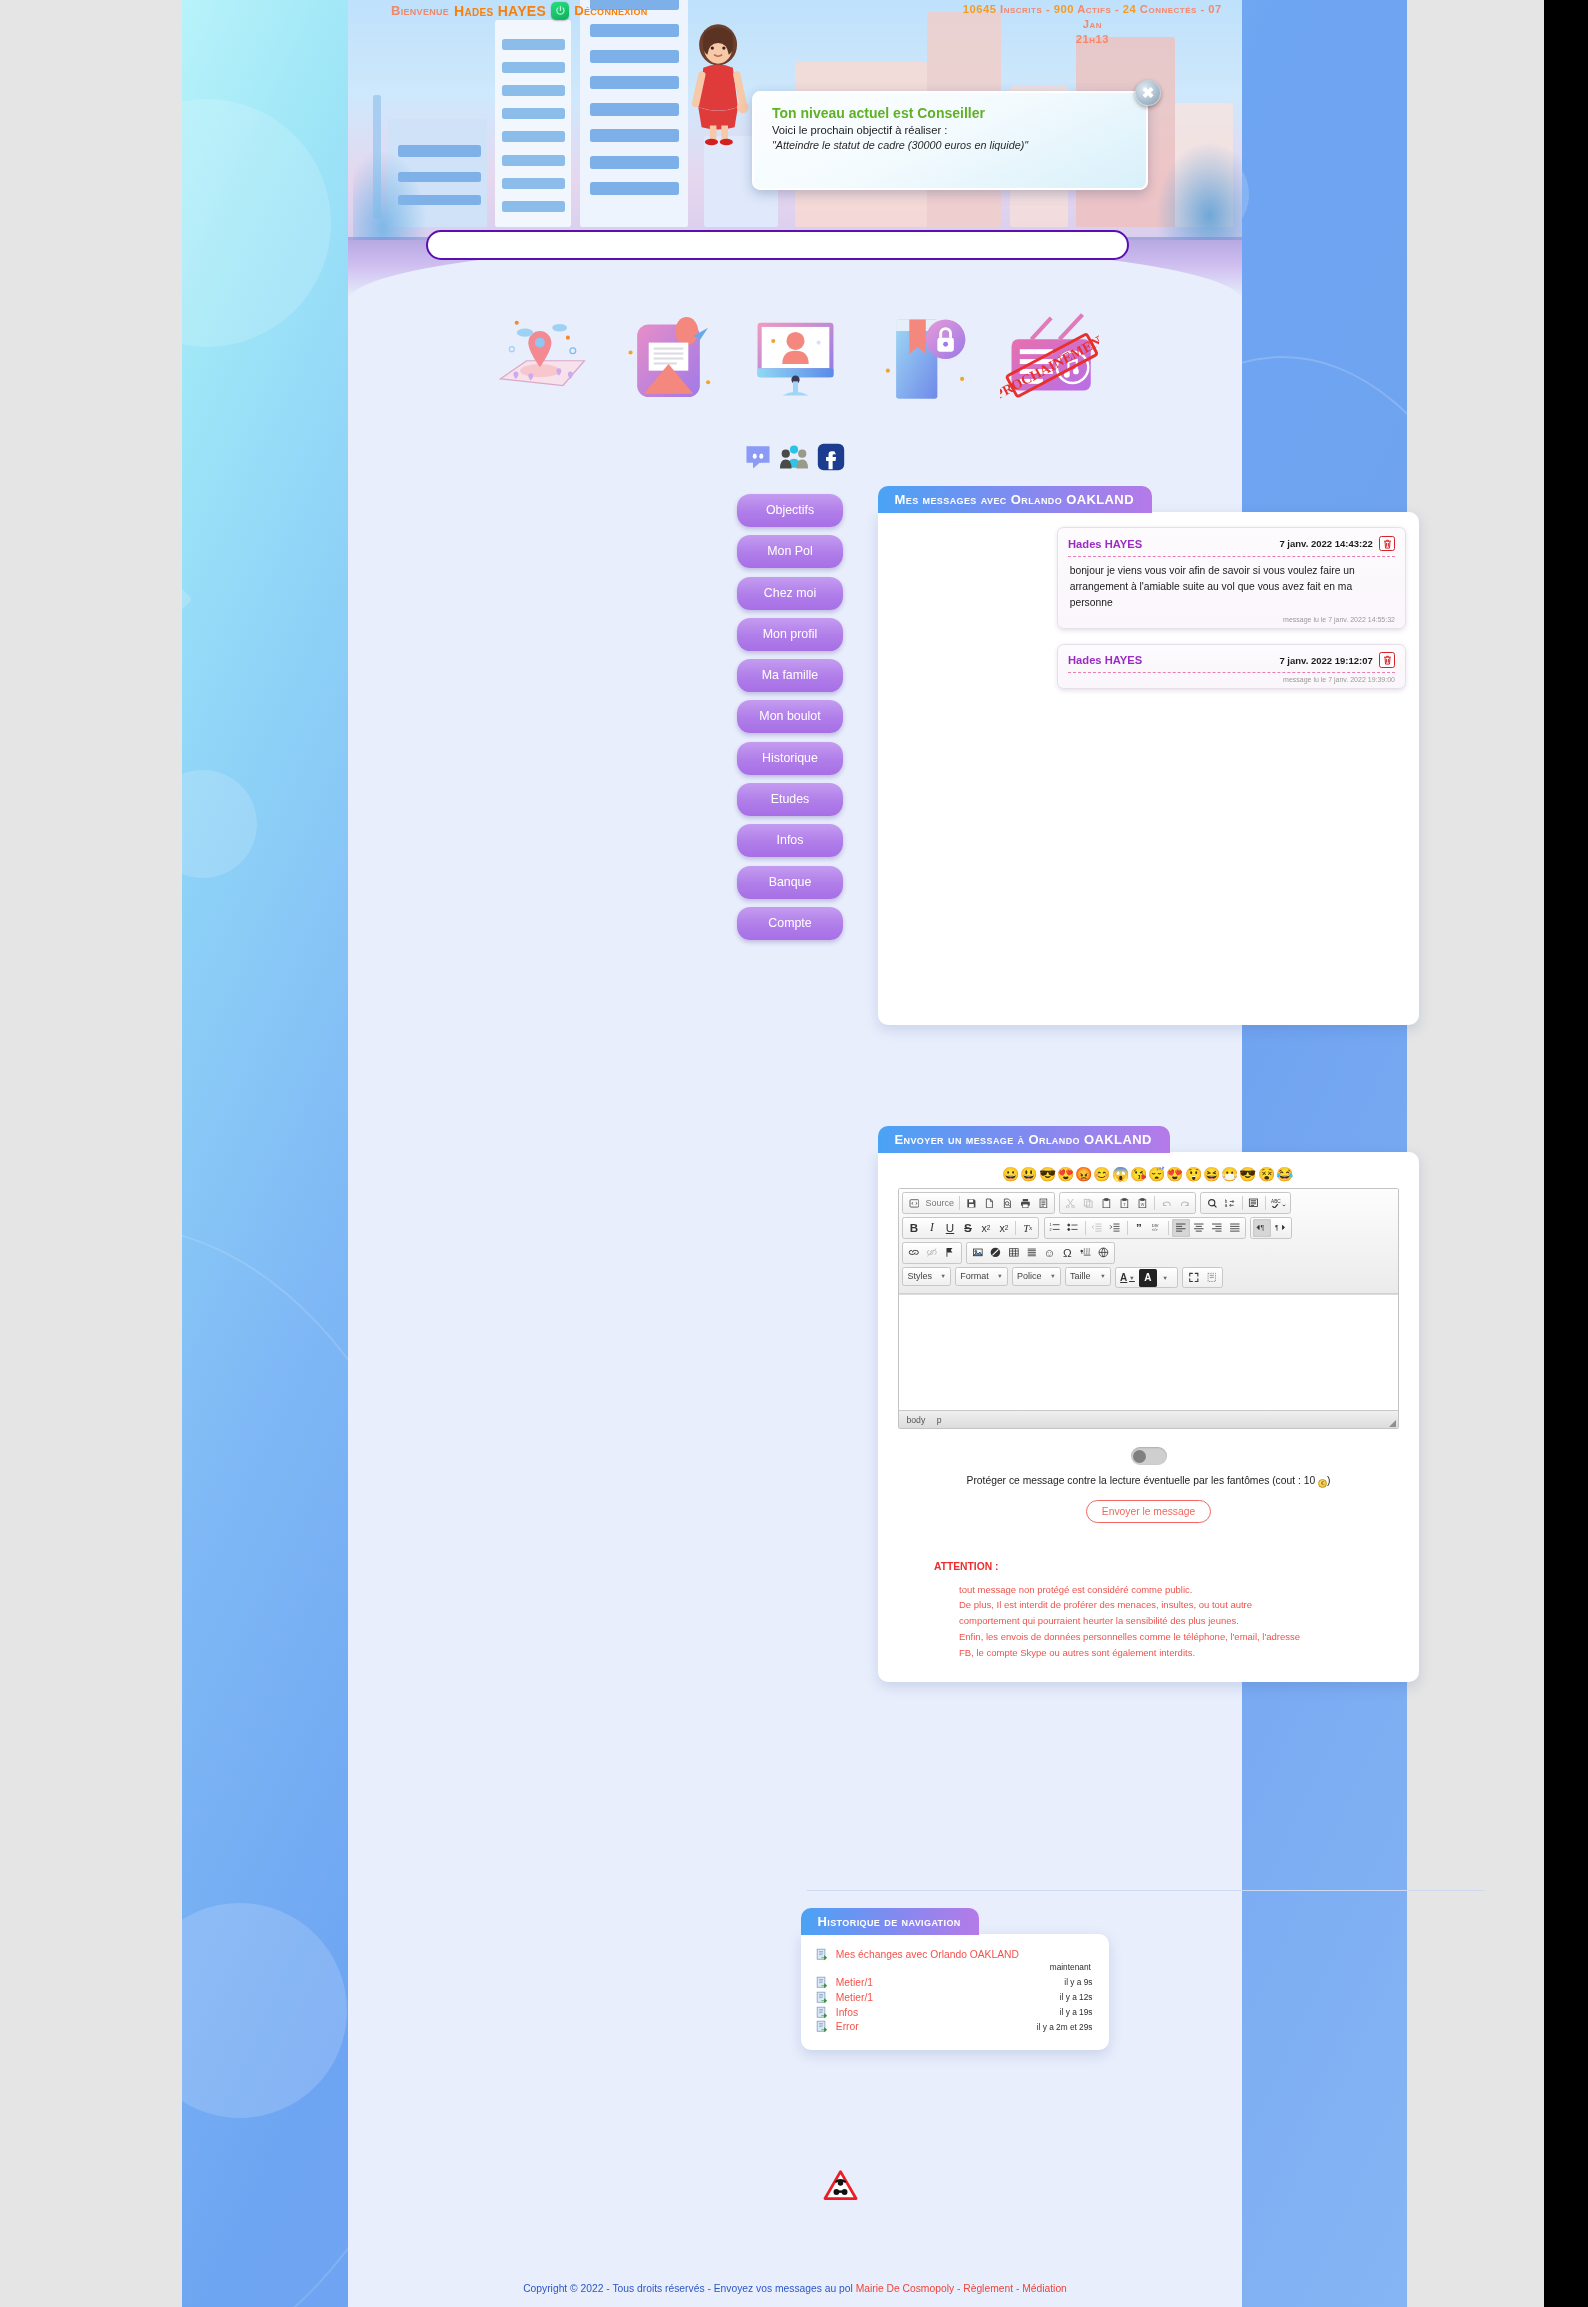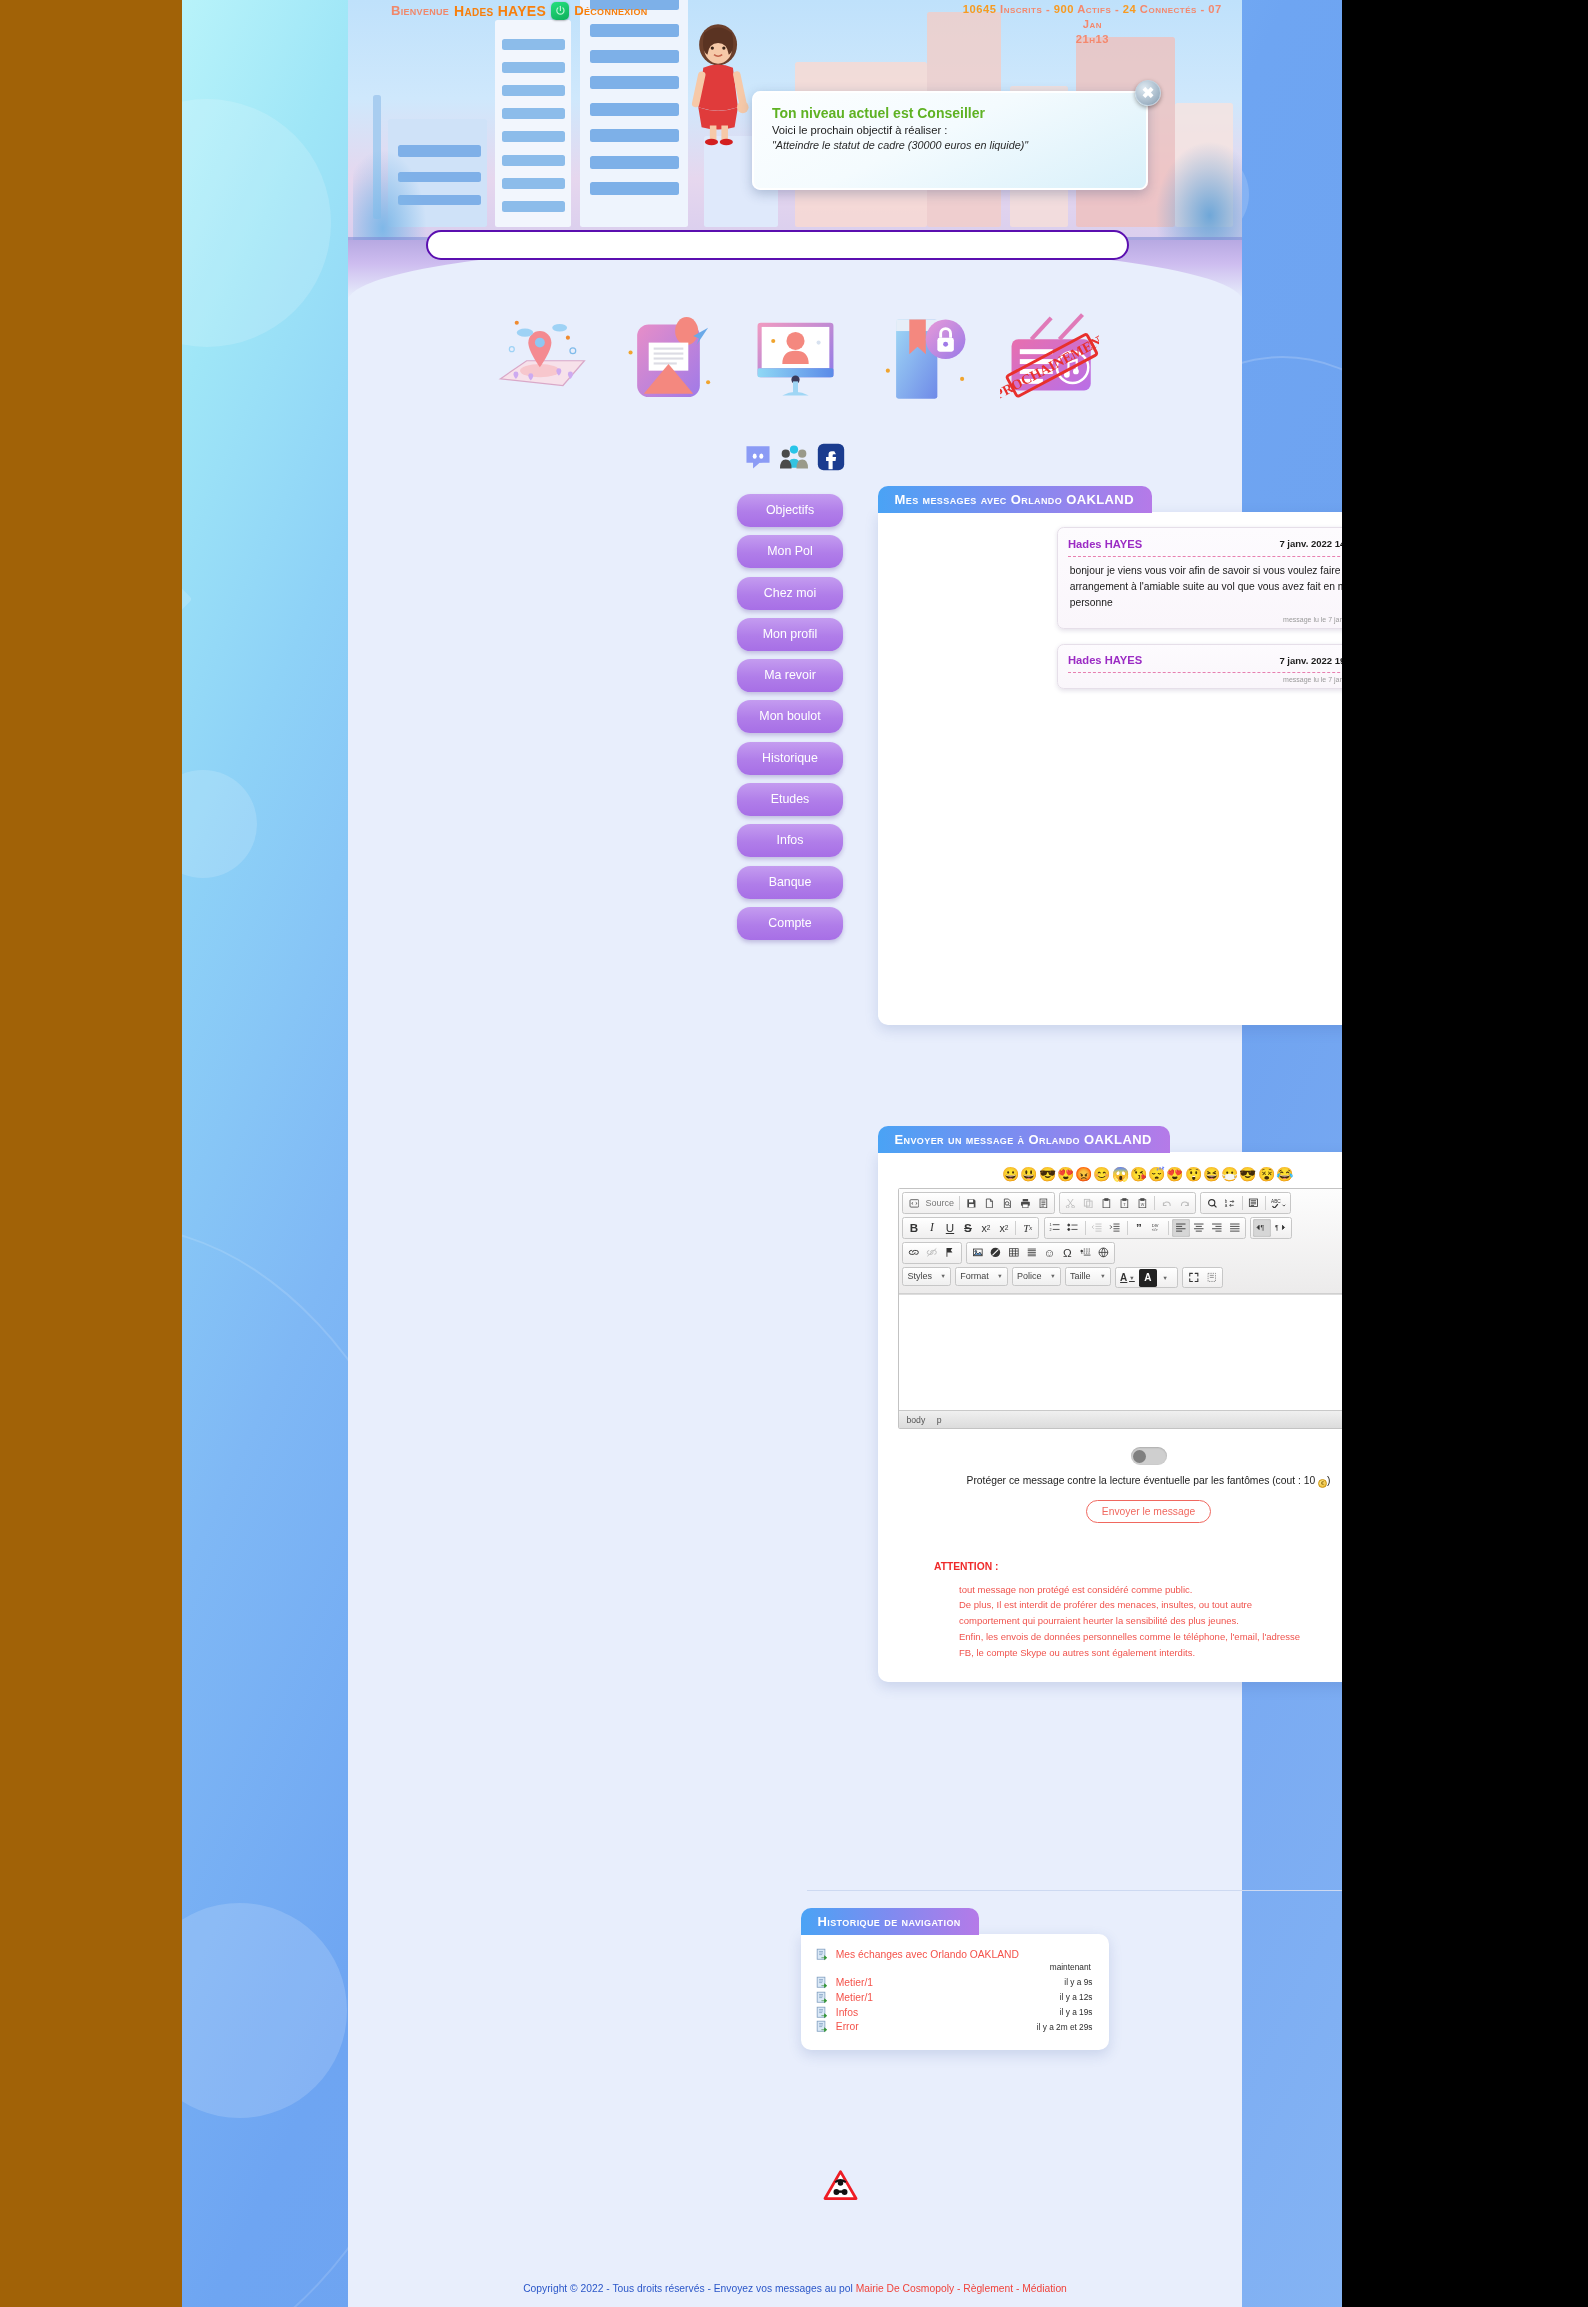--- a/index.html
+++ b/index.html
@@ -5,22 +5,22 @@
 <style>
   *{box-sizing:border-box;margin:0;padding:0;}
   html,body{width:1589px;height:2307px;}
   body{
     font-family:"Liberation Sans",sans-serif;
     background:#000;
     overflow:hidden;
   }
   
   #page{
-    position:relative;width:1342px;height:2307px;overflow:hidden;
-    background:#a16207;
+    position:relative;width:1544px;height:2307px;overflow:hidden;
+    background:#e5e5e5;
   }
   
   .wallpaper{
     position:absolute;left:182px;top:0;width:1225px;height:2307px;
     background:linear-gradient(115deg,#b8f3fa 0%,#9fe6f7 8%,#8ed2f7 18%,#7fb8f5 32%,#6ea5f2 48%,#6fa3f0 65%,#79aaf2 80%,#86b5f4 100%);
     overflow:hidden;
   }
   .wp-circ{position:absolute;border-radius:50%;background:rgba(255,255,255,.16);}
   .wp-diamond{position:absolute;background:rgba(255,255,255,.18);transform:rotate(45deg);border-radius:3.3px;}
   .wp-line{position:absolute;border:1.7px solid rgba(255,255,255,.22);border-radius:50%;}
@@ -459,21 +459,21 @@
           <path d="M21 10 h-3 q-4 0 -4 4 v3 h-3 v5 h3 v10 h5 v-10 h3.5 l.7 -5 h-4.2 v-2 q0 -1.4 1.5 -1.4 h2.5z" fill="#fff"></path>
         </svg>
       </div>
     </div>
 
     <nav class="menu">
       <button class="menu-btn">Objectifs</button>
       <button class="menu-btn">Mon Pol</button>
       <button class="menu-btn">Chez moi</button>
       <button class="menu-btn">Mon profil</button>
-      <button class="menu-btn">Ma revoir</button>
+      <button class="menu-btn">Ma famille</button>
       <button class="menu-btn">Mon boulot</button>
       <button class="menu-btn">Historique</button>
       <button class="menu-btn">Etudes</button>
       <button class="menu-btn">Infos</button>
       <button class="menu-btn">Banque</button>
       <button class="menu-btn">Compte</button>
     </nav>
 
     <section class="panel" id="panel-messages">
       <div class="panel-tab">Mes messages avec Orlando OAKLAND</div>

